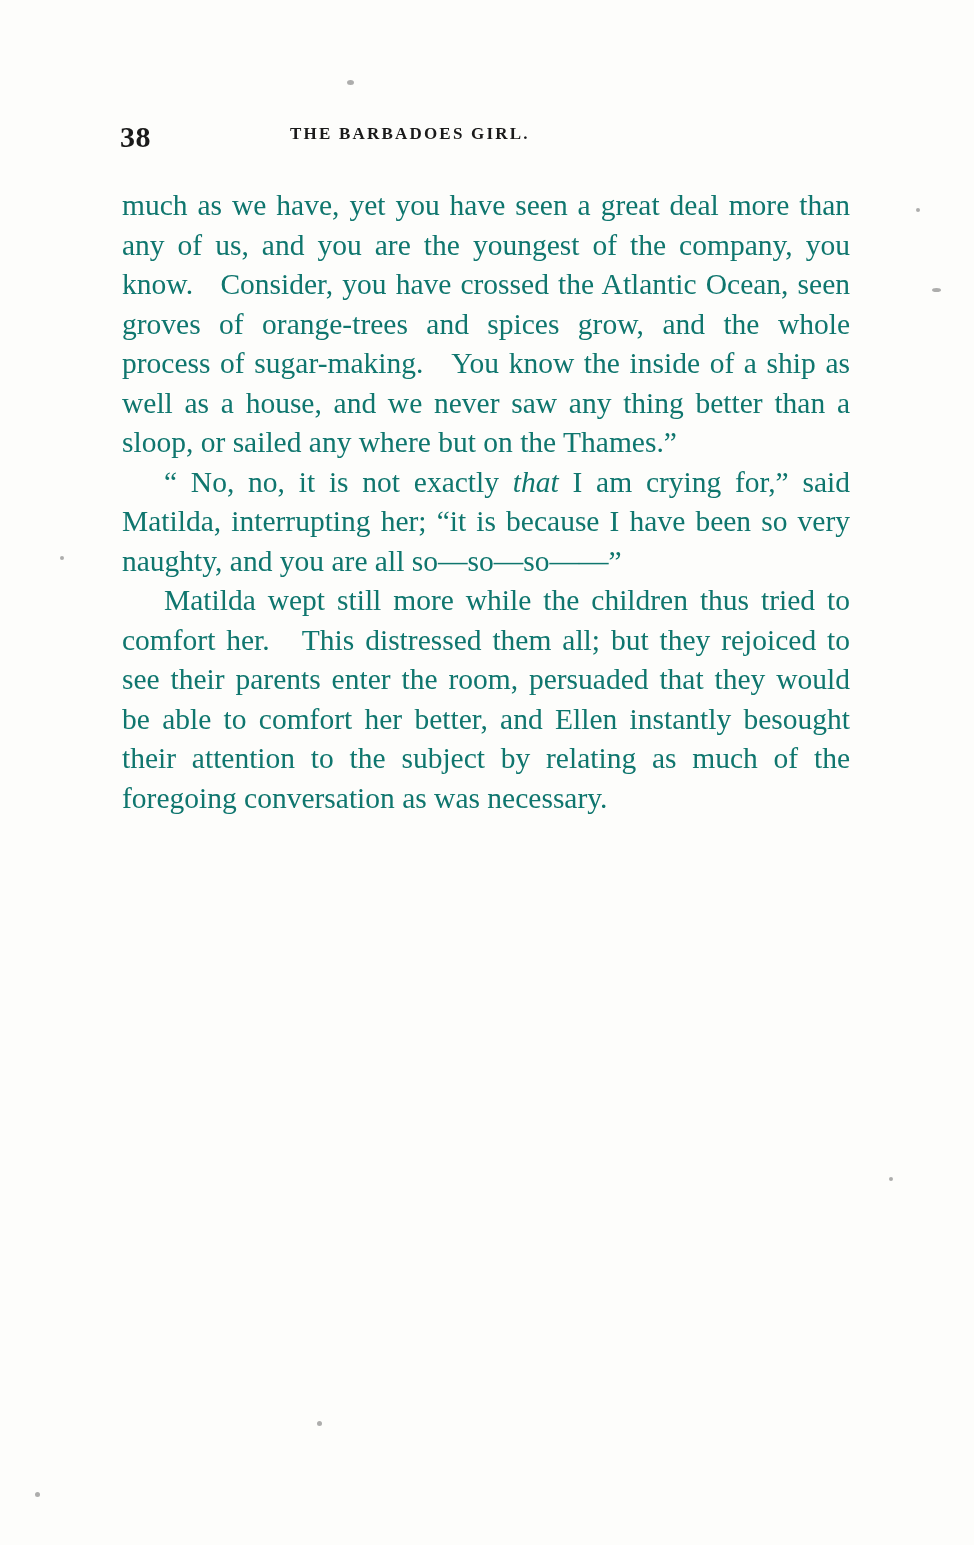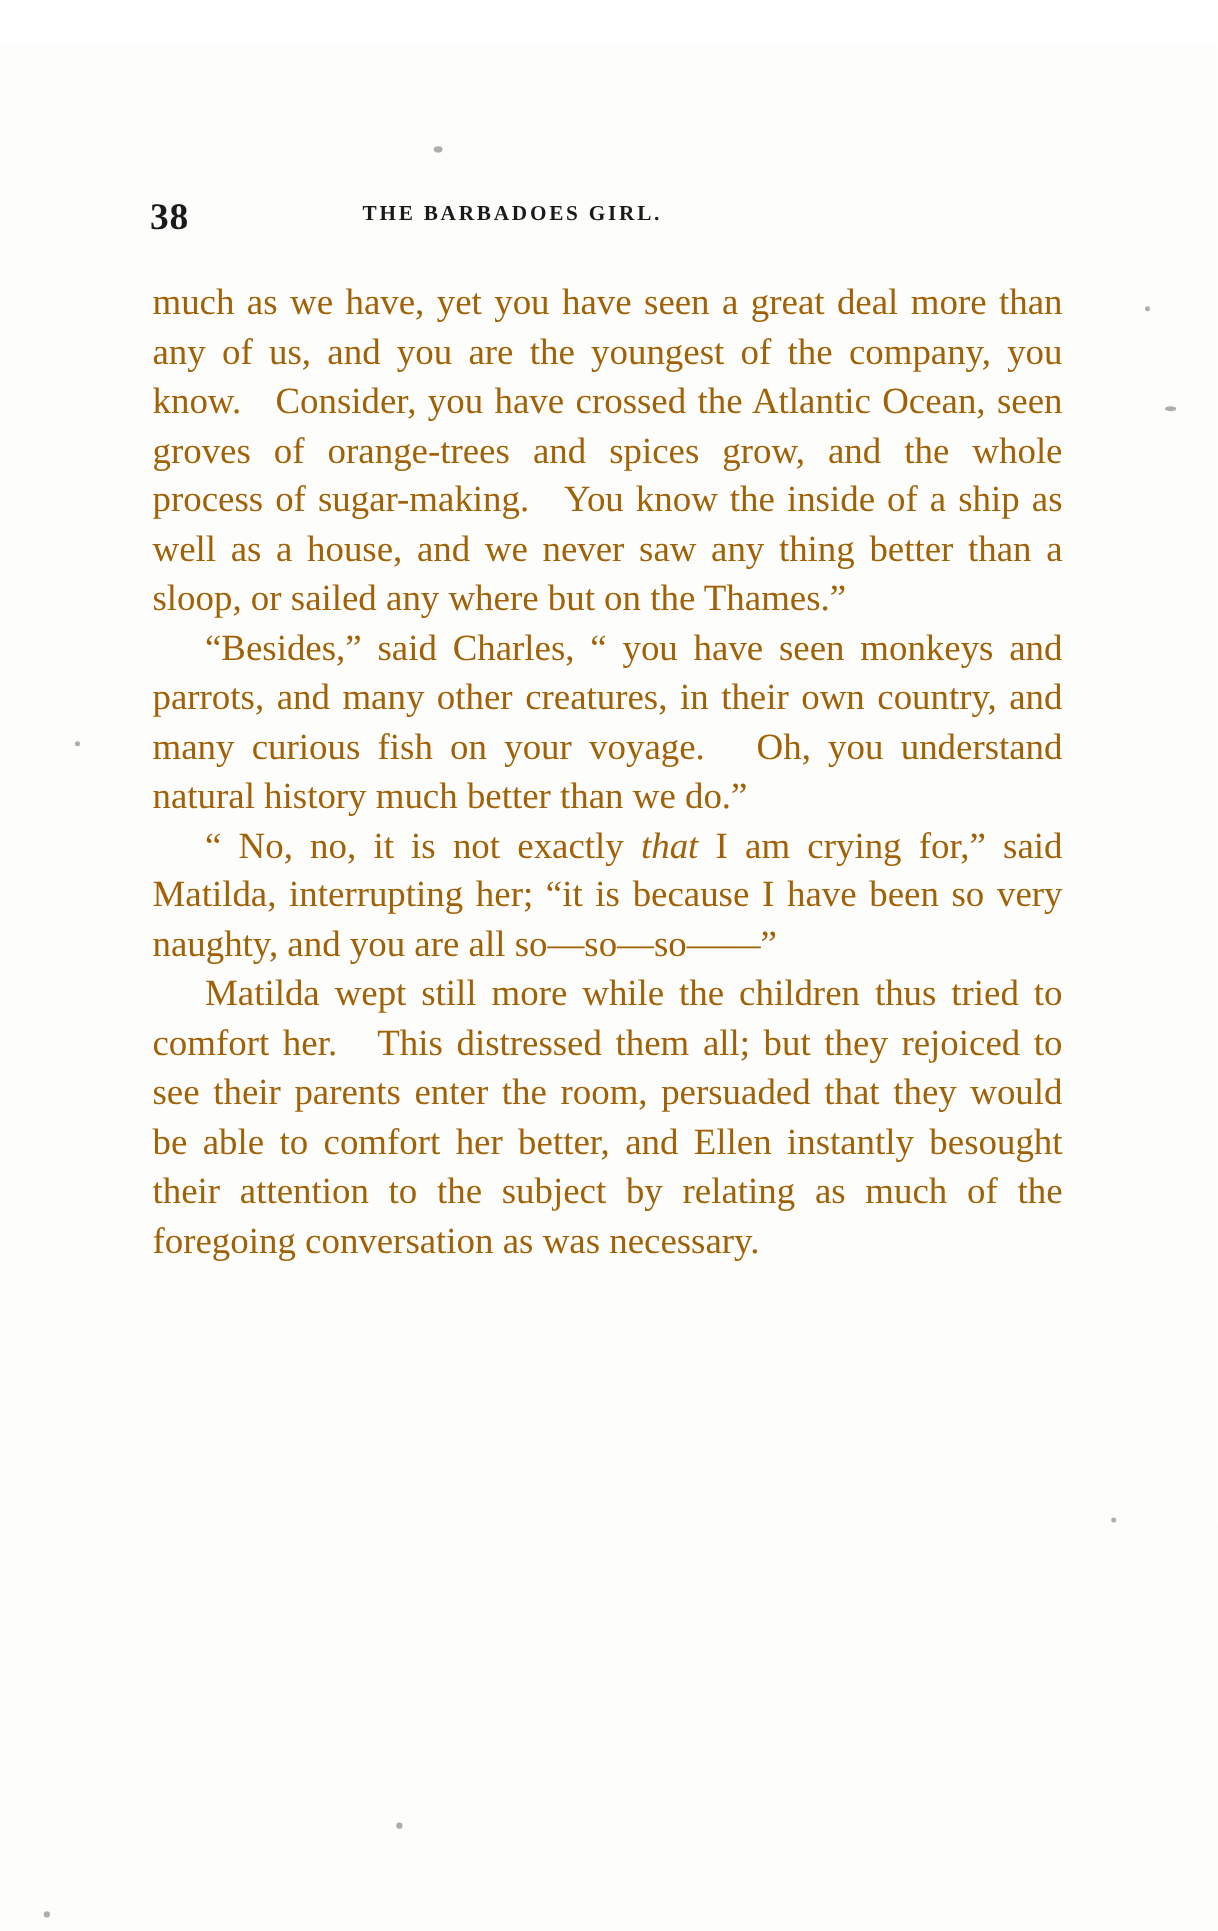--- a/index.html
+++ b/index.html
@@ -13,21 +13,20 @@
     font-family: "Liberation Serif", serif;
     color: #1a1a1a;
     position: relative;
     overflow: hidden;
   }
 
   .page {
     position: absolute;
     inset: 0;
     background: #fdfdfb;
-    margin-top: 37px;
   }
 
   
   .speck {
     position: absolute;
     background: #6b6b6b;
     border-radius: 50%;
     opacity: .55;
   }
 
@@ -58,21 +57,21 @@
   }
 
   .body-text {
     position: absolute;
     top: 186px;
     left: 122px;
     width: 728px;
     font-size: 29.5px;
     line-height: 39.5px;
     text-align: justify;
-    color: #a16207;
+    color: #0f766e;
   }
 
   .body-text p {
     margin: 0;
     text-indent: 42px;
   }
   .body-text p.noindent {
     text-indent: 0;
   }
   .body-text i {
@@ -97,18 +96,17 @@
   <div class="speck" style="left:35px;top:1492px;width:5px;height:5px;"></div>
   <div class="speck" style="left:60px;top:556px;width:4px;height:4px;"></div>
 
   <div class="header">
     <div class="folio">38</div>
     <div class="running-head">THE BARBADOES GIRL.</div>
   </div>
 
   <div class="body-text">
       <p class="noindent">much as we have, yet you have seen a great deal more than any of us, and you are the youngest of the company, you know.&nbsp;&nbsp; Consider, you have crossed the Atlantic Ocean, seen groves of orange-trees and spices grow, and the whole process of sugar-making.&nbsp;&nbsp; You know the inside of a ship as well as a house, and we never saw any thing better than a sloop, or sailed any where but on the Thames.”</p>
-      <p>“Besides,” said Charles, “ you have seen monkeys and parrots, and many other creatures, in their own country, and many curious fish on your voyage.&nbsp;&nbsp; Oh, you understand natural history much better than we do.”</p>
       <p>“ No, no, it is not exactly <i>that</i> I am crying for,” said Matilda, interrupting her; “it is because I have been so very naughty, and you are all so—so—so——”</p>
       <p>Matilda wept still more while the children thus tried to comfort her.&nbsp;&nbsp; This distressed them all; but they rejoiced to see their parents enter the room, persuaded that they would be able to comfort her better, and Ellen instantly besought their attention to the subject by relating as much of the foregoing conversation as was necessary.</p>
     </div>
 
 </div>
 
 </body></html>

